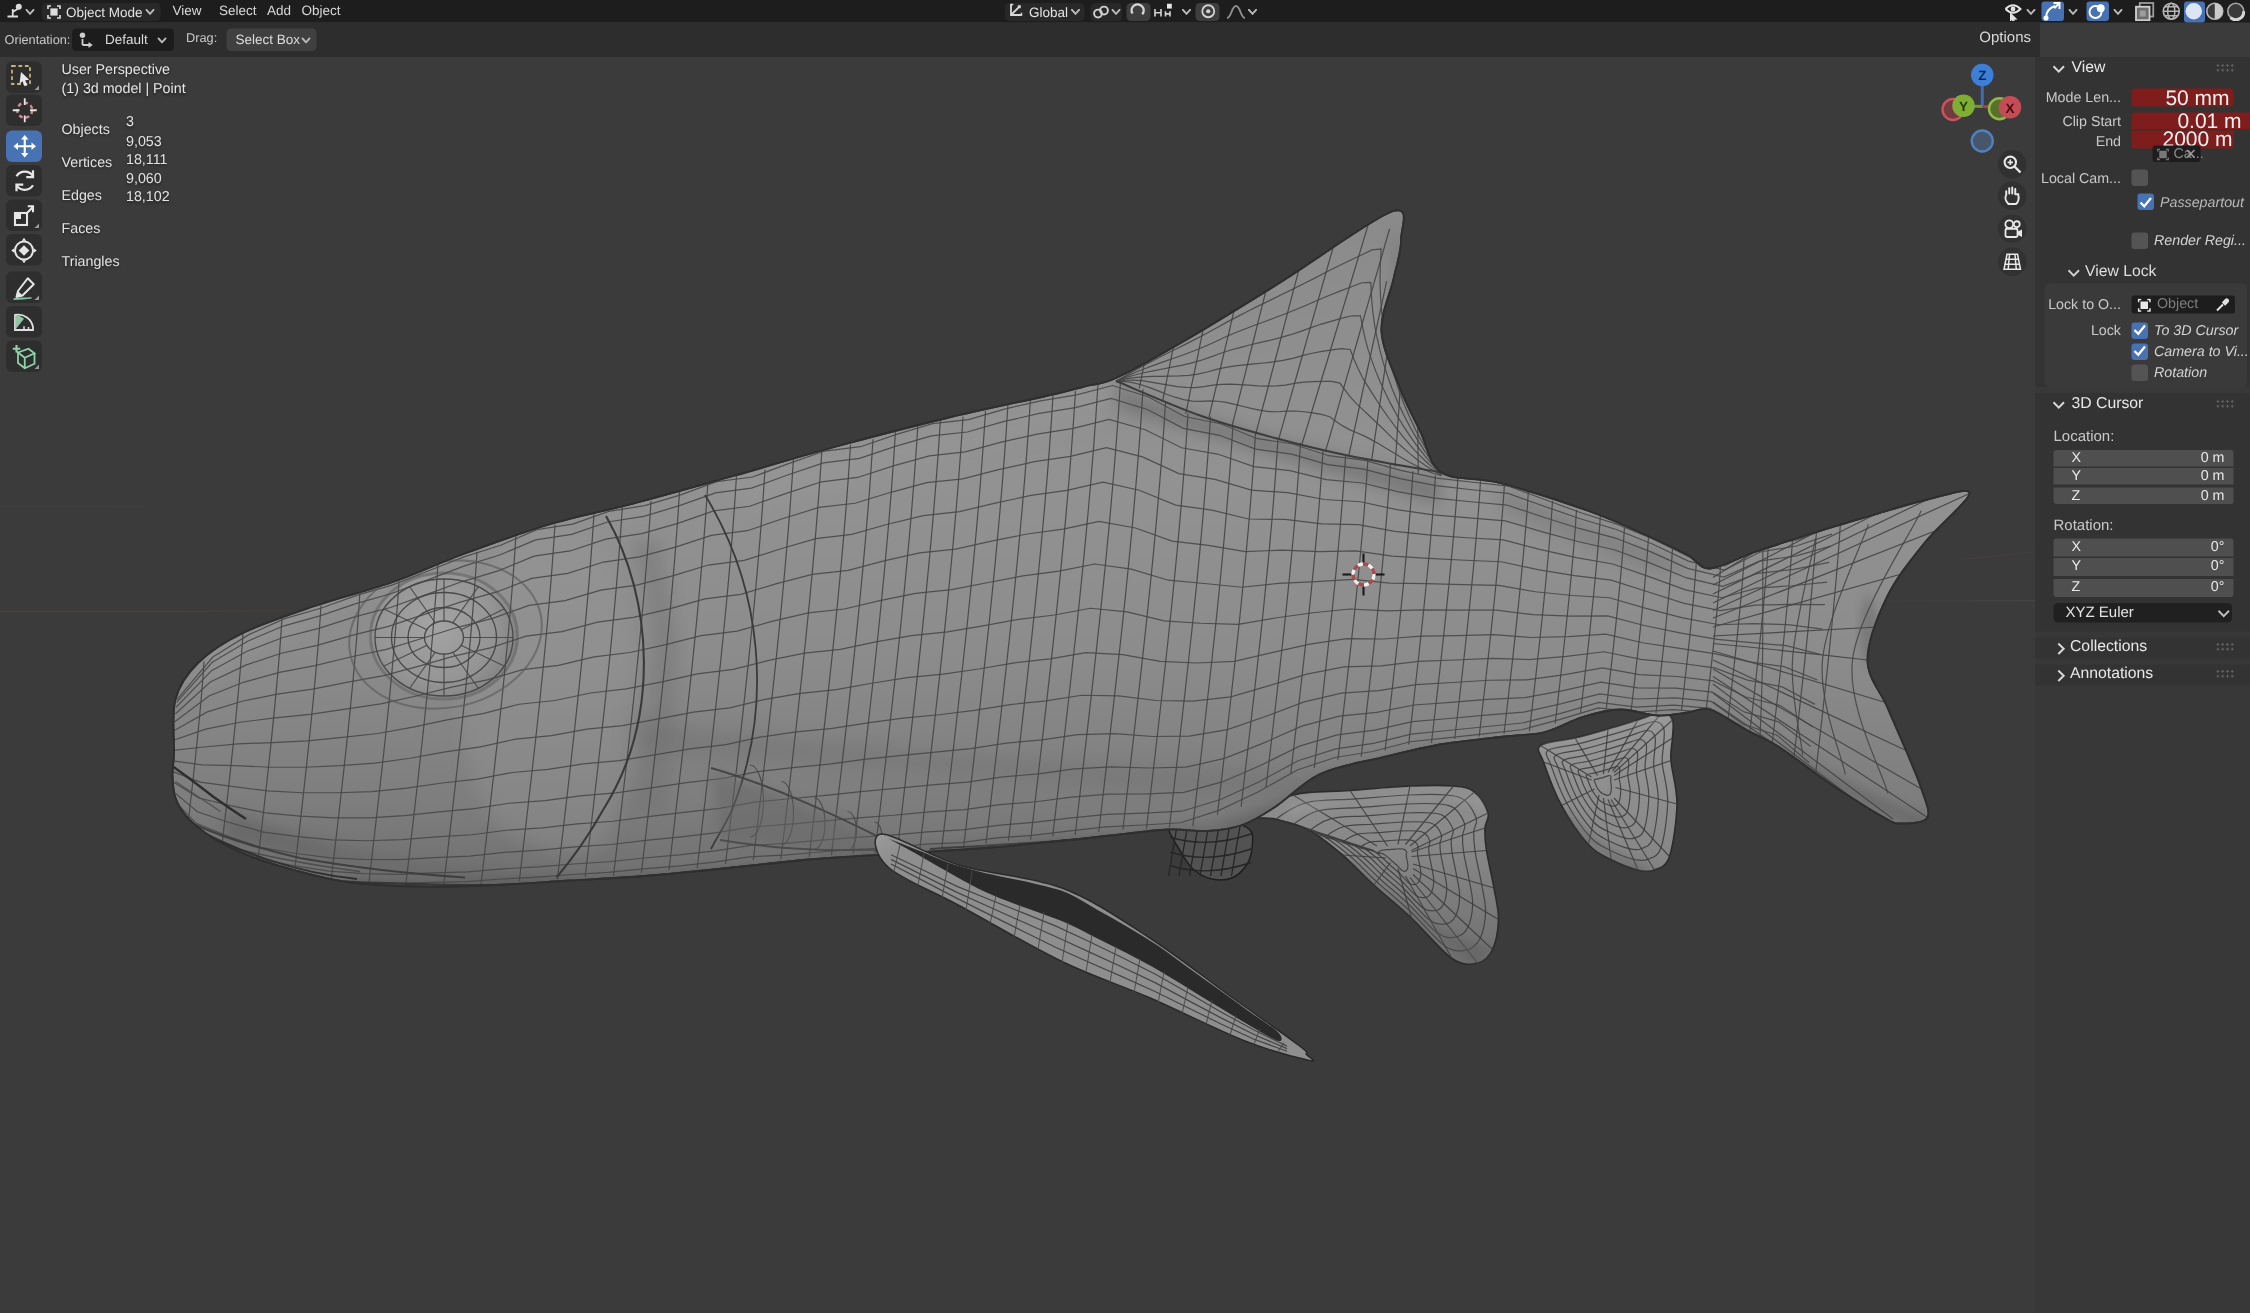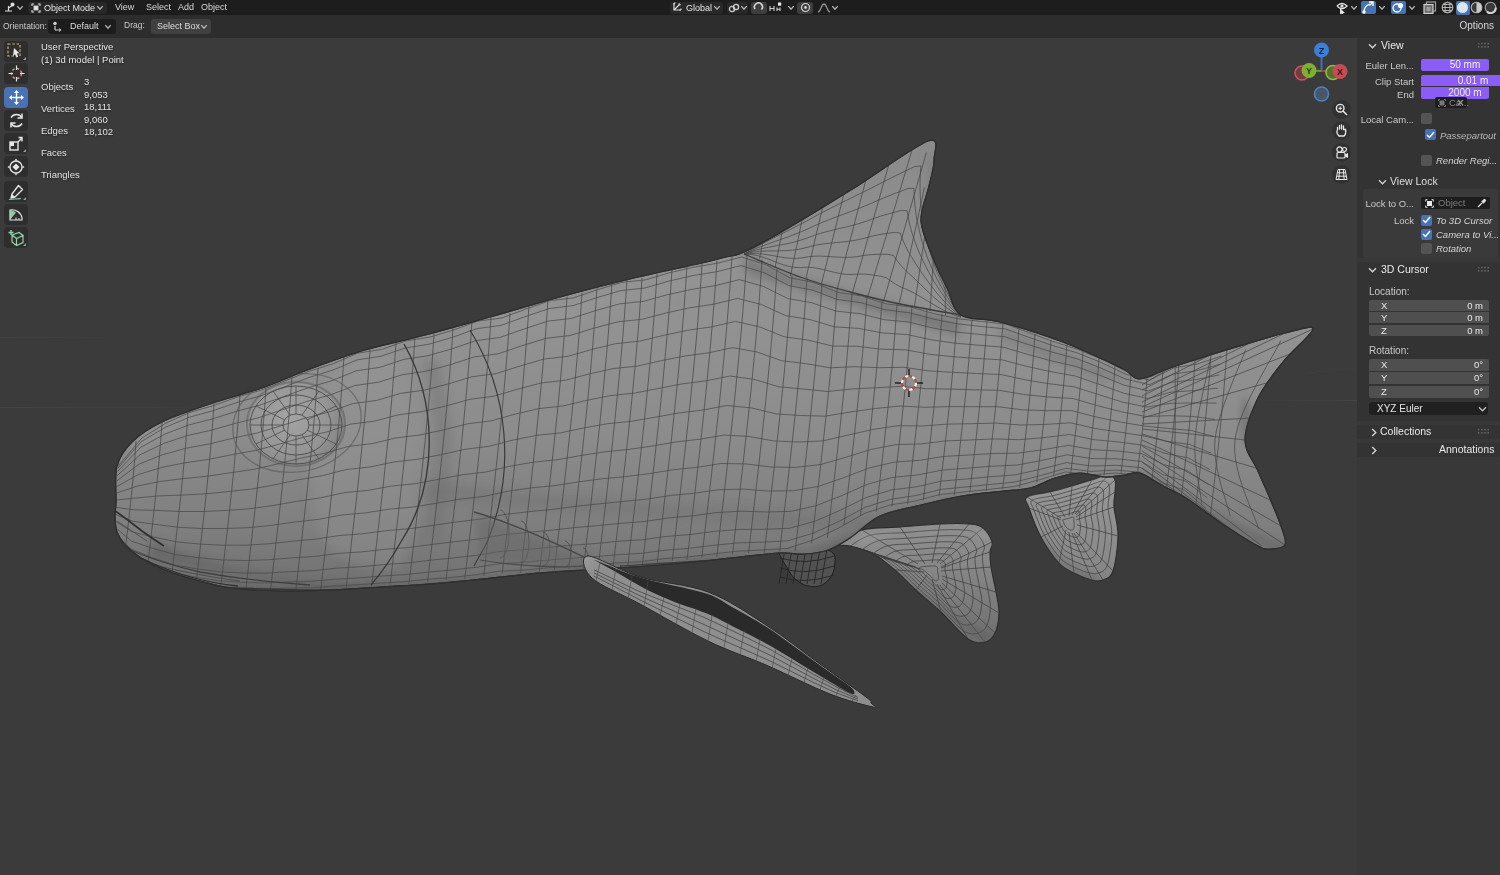--- a/index.html
+++ b/index.html
@@ -1,24 +1,24 @@
 <!DOCTYPE html>
 <html><head><meta charset="utf-8"><style>
 * { margin:0; padding:0; box-sizing:border-box; }
 html,body { width:1500px; height:875px; overflow:hidden; background:#3b3b3b;
   font-family:"Liberation Sans", sans-serif; }
 .abs { position:absolute; }
 #hdr1 { position:absolute; left:0; top:0; width:1500px; height:15px; background:#1d1d1d; }
-#hdr2 { position:absolute; left:0; top:15px; width:1500px; height:23px; background:#2d2d2d; }
+#hdr2 { position:absolute; left:0; top:15px; width:1360px; height:23px; background:#2d2d2d; }
 #vp { position:absolute; left:0; top:38px; width:1268px; height:837px; background:#3b3b3b; }
 .mnu { position:absolute; top:1px; height:13px; line-height:13px; color:#d8d8d8; font-size:9px; }
 .ddk { position:absolute; background:#282828; border-radius:3px; color:#e3e3e3; font-size:9px; }
 .lbl { color:#cacaca; font-size:8.5px; }
-.fld { position:absolute; background:#8b5cf6; border-radius:2px; color:#f0f0f0;
-   font-size:10px; text-align:center;padding-left:20px; }
+.fld { position:absolute; background:#7f1d1d; border-radius:2px; color:#f0f0f0;
+   font-size:14px; text-align:center;padding-left:20px; }
 .panel { position:absolute; left:1357px; width:143px; background:#333333; }
 .phead { color:#e8e8e8; font-size:10.5px; white-space:nowrap; }
 .grip { position:absolute; right:10px; width:13px; height:6px; opacity:0.55;
   background-image:radial-gradient(#8a8a8a 34%, transparent 36%); background-size:3.2px 3.2px; }
 .cb { position:absolute; width:11px; height:11px; border-radius:2px; background:#545454; }
 .cbon { background:#4772b3; }
 .cbl { position:absolute; color:#d4d4d4; font-size:9.5px; white-space:nowrap;font-style:italic; }
 .rowfld { position:absolute; left:1369px; width:120px; height:11px; background:#4f4f4f;
   color:#e8e8e8; font-size:9.5px; line-height:11px; }
 .tbtn { position:absolute; left:4px; width:24px; height:21px; background:#2e2e2e; border-radius:4px; }
@@ -619,21 +619,21 @@
 <div class="abs" style="left:1357px;top:38px;width:143px;height:837px;background:#383838"></div>
 <div class="panel" style="top:38px;height:220px"></div>
 <div class="panel" style="top:262px;height:159px"></div>
 <div class="panel" style="top:425px;height:14px"></div>
 <div class="panel" style="top:443px;height:14px"></div>
 <svg width="9" height="6" viewBox="0 0 9 6" style="position:absolute;left:1368px;top:42.5px">
 <path d="M1,1.2 L4.5,4.8 L8,1.2" stroke="#d8d8d8" stroke-width="1.3" fill="none"></path>
   </svg>
 <div class="abs phead" style="left:1381px;top:39px">View</div>
 <div class="grip" style="top:42px;right:10px"></div>
-<div style="position:absolute;width:56px;text-align:right;color:#c9c9c9;font-size:9.5px;white-space:nowrap;left:1358px;top:60px">Euler Len...</div>
+<div style="position:absolute;width:56px;text-align:right;color:#c9c9c9;font-size:9.5px;white-space:nowrap;left:1358px;top:60px">Mode Len...</div>
 <div class="fld" style="left:1421px;top:59px;width:68px;height:12px;line-height:12px">50 mm</div>
 <div style="position:absolute;width:56px;text-align:right;color:#c9c9c9;font-size:9.5px;white-space:nowrap;left:1358px;top:75.5px">Clip Start</div>
 <div class="fld" style="left:1421px;top:74.5px;width:84px;height:11.5px;line-height:11.5px;border-radius:2px 2px 0 0">0.01 m</div>
 <div style="position:absolute;width:56px;text-align:right;color:#c9c9c9;font-size:9.5px;white-space:nowrap;left:1358px;top:88.5px">End</div>
 <div class="fld" style="left:1421px;top:87px;width:68px;height:11.5px;line-height:11.5px;border-radius:0 0 2px 2px">2000 m</div>
 <div style="position:absolute;width:56px;text-align:right;color:#c9c9c9;font-size:9.5px;white-space:nowrap;left:1358px;top:114px">Local Cam...</div>
 <div class="cb" style="left:1421px;top:113px"></div>
 <div class="abs" style="left:1435px;top:97px;width:32px;height:11px;background:#1d1d1d;border-radius:2px">
 <svg width="8" height="8" viewBox="0 0 8 8" style="position:absolute;left:3px;top:1.5px">
 <rect x="1.5" y="1.5" width="5" height="5" fill="#777"></rect>
@@ -722,14 +722,14 @@
 <path d="M1,1.2 L4.5,4.8 L8,1.2" stroke="#c0c0c0" stroke-width="1.3" fill="none"></path>
   </svg>
 <svg width="6" height="9" viewBox="0 0 6 9" style="position:absolute;left:1371px;top:427.5px">
 <path d="M1.2,1 L4.8,4.5 L1.2,8" stroke="#d8d8d8" stroke-width="1.3" fill="none"></path>
   </svg>
 <div class="abs phead" style="left:1380px;top:425px">Collections</div>
 <div class="grip" style="top:428px;right:10px"></div>
 <svg width="6" height="9" viewBox="0 0 6 9" style="position:absolute;left:1371px;top:445.5px">
 <path d="M1.2,1 L4.8,4.5 L1.2,8" stroke="#d8d8d8" stroke-width="1.3" fill="none"></path>
   </svg>
-<div class="abs phead" style="left:1439px;top:443px">Annotations</div>
+<div class="abs phead" style="left:1380px;top:443px">Annotations</div>
 <div class="grip" style="top:446px;right:10px"></div>
 
 </body></html>

